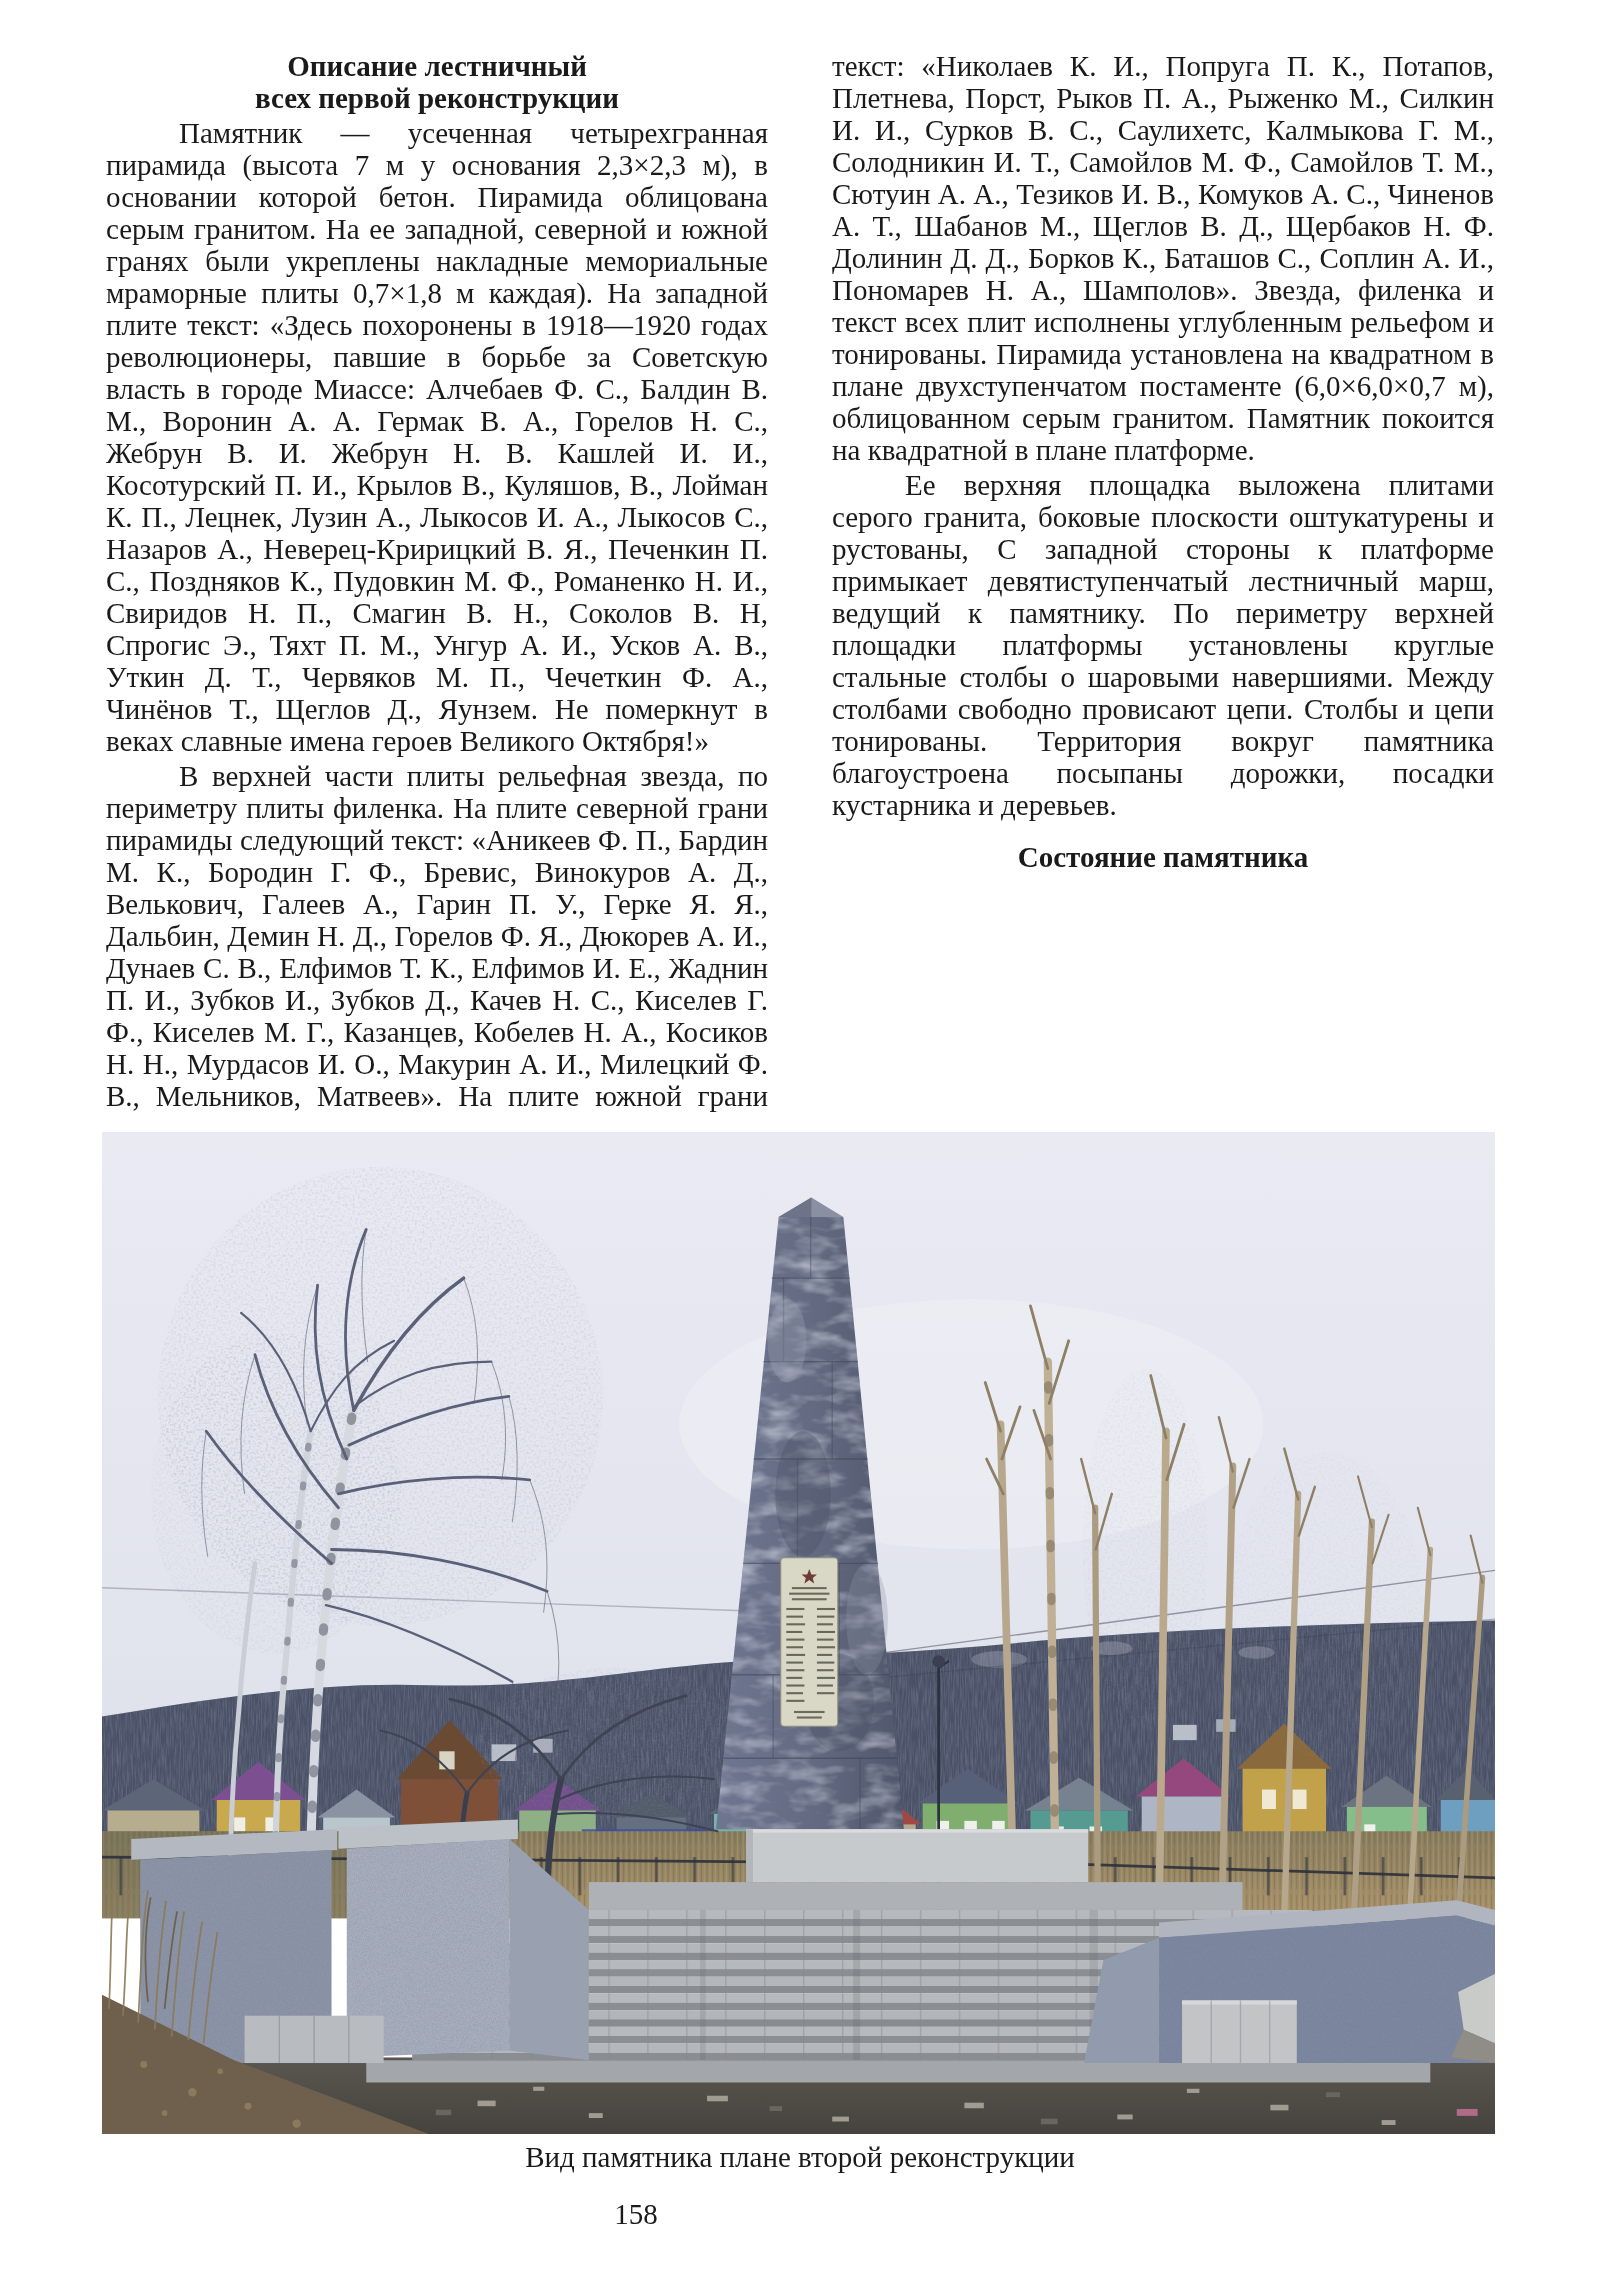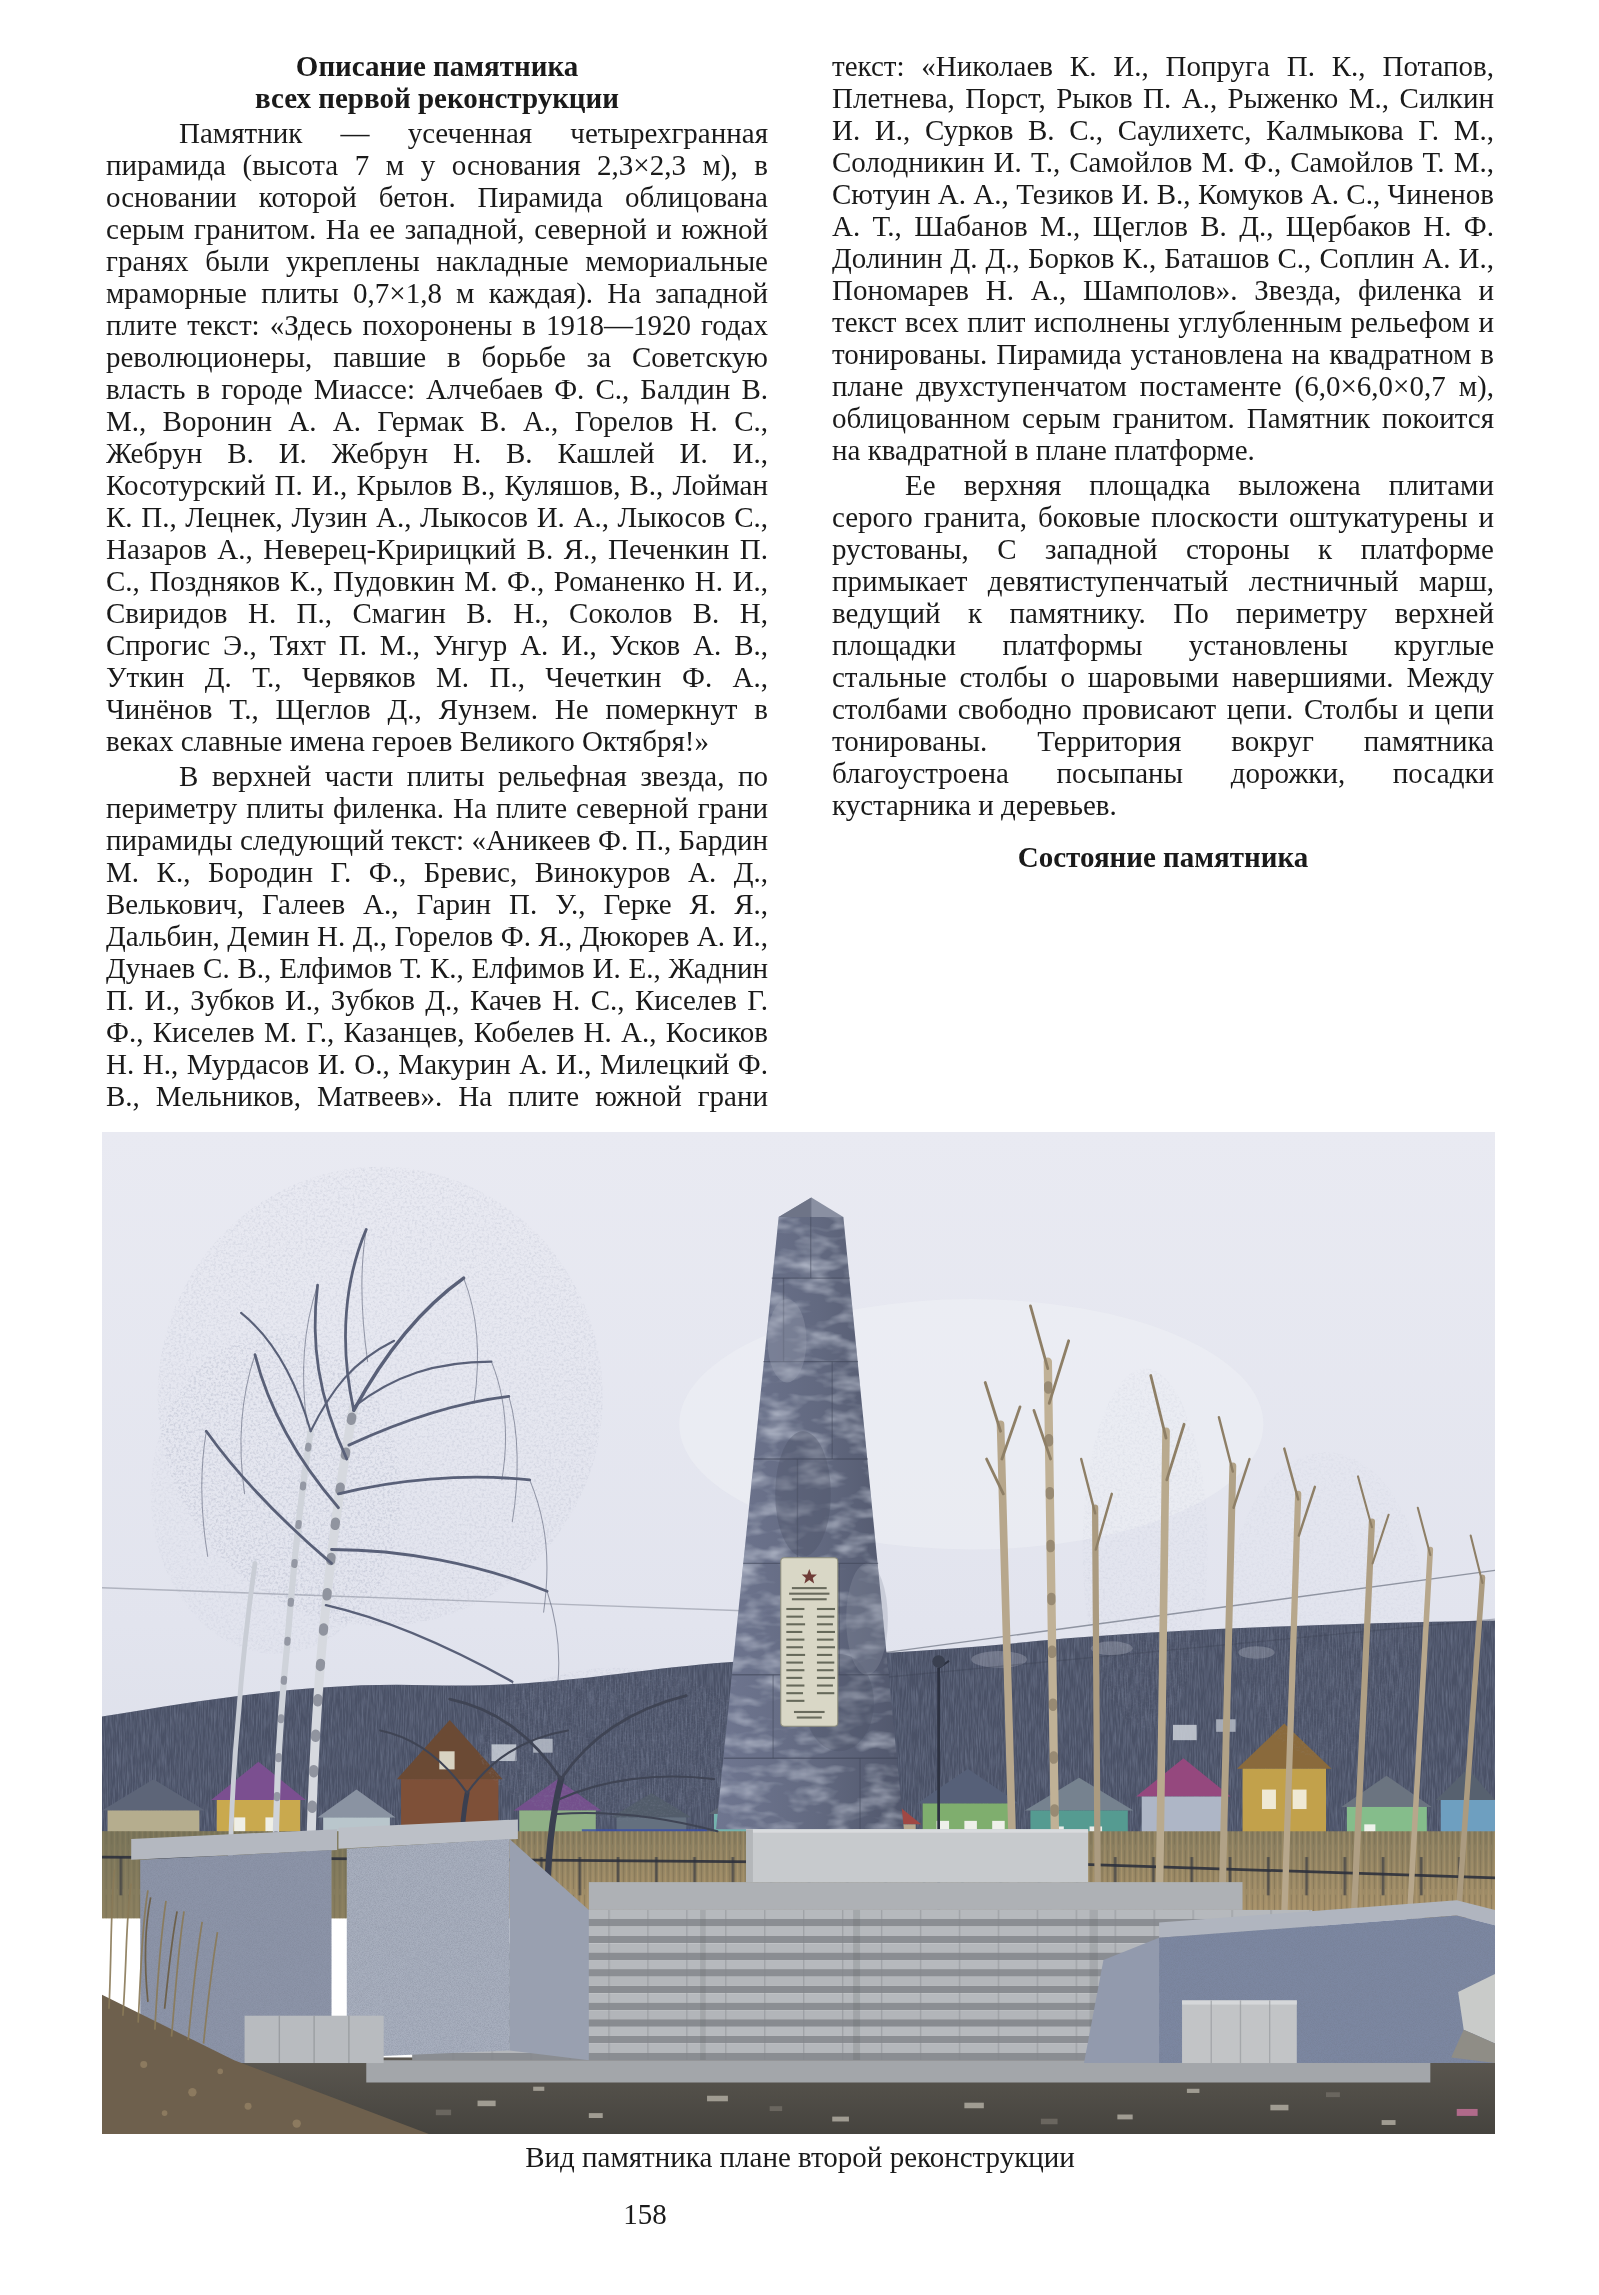--- a/index.html
+++ b/index.html
@@ -6,33 +6,33 @@
   .page{position:relative;width:1600px;height:2295px;background:#ffffff;overflow:hidden;
         font-family:"Liberation Serif","DejaVu Serif",serif;color:#1a1a1a;}
   .text-flow{position:absolute;left:103px;top:50px;width:1394px;height:1068px;
         column-count:2;column-gap:58px;column-fill:auto;overflow:hidden;
         font-size:29px;line-height:32px;text-align:justify;hyphens:auto;}
   .text-flow h3{margin:0;font-size:29px;line-height:32px;font-weight:bold;text-align:center;}
   .text-flow h3.second{margin-top:20px;}
   .text-flow p{margin:3px;text-indent:73px;}
   .caption{position:absolute;left:0;top:2141px;width:1600px;text-align:center;
         font-size:29px;line-height:32px;}
-  .pagenum{position:absolute;left:9px;top:2198px;width:1272px;text-align:center;
+  .pagenum{position:absolute;left:0;top:2198px;width:1272px;text-align:center;
         font-size:29px;line-height:32px;}
   figure.photo{position:absolute;left:102px;top:1132px;width:1393px;height:1002px;margin:0;}
   figure.photo svg{display:block;width:100%;height:100%;}
 </style>
 </head>
 <body>
 
 <div class="page">
 
   <section class="text-flow">
     <h3>
-      <span style="display:block">Описание памятника</span>
+      <span style="display:block">Описание лестничный</span>
       <span style="display:block">всех первой реконструкции</span>
     </h3>
     <p>Памятник — усеченная четырехгранная пирамида (высота 7 м у основания 2,3×2,3 м), в основании которой бетон. Пирамида облицована серым гранитом. На ее западной, северной и южной гранях были укреплены накладные мемориальные мраморные плиты 0,7×1,8 м каждая). На западной плите текст: «Здесь похоронены в 1918—1920 годах революционеры, павшие в борьбе за Советскую власть в городе Миассе: Алчебаев Ф. С., Балдин В. М., Воронин А. А. Гермак В. А., Горелов Н. С., Жебрун В. И. Жебрун Н. В. Кашлей И. И., Косотурский П. И., Крылов В., Куляшов, В., Лойман К. П., Лецнек, Лузин А., Лыкосов И. А., Лыкосов С., Назаров А., Неверец-Кририцкий В. Я., Печенкин П. С., Поздняков К., Пудовкин М. Ф., Романенко Н. И., Свиридов Н. П., Смагин В. Н., Соколов В. Н, Спрогис Э., Тяхт П. М., Унгур А. И., Усков А. В., Уткин Д. Т., Червяков М. П., Чечеткин Ф. А., Чинёнов Т., Щеглов Д., Яунзем. Не померкнут в веках славные имена героев Великого Октября!»</p>
     <p>В верхней части плиты рельефная звезда, по периметру плиты филенка. На плите северной грани пирамиды следующий текст: «Аникеев Ф. П., Бардин М. К., Бородин Г. Ф., Бревис, Винокуров А. Д., Велькович, Галеев А., Гарин П. У., Герке Я. Я., Дальбин, Демин Н. Д., Горелов Ф. Я., Дюкорев А. И., Дунаев С. В., Елфимов Т. К., Елфимов И. Е., Жаднин П. И., Зубков И., Зубков Д., Качев Н. С., Киселев Г. Ф., Киселев М. Г., Казанцев, Кобелев Н. А., Косиков Н. Н., Мурдасов И. О., Макурин А. И., Милецкий Ф. В., Мельников, Матвеев». На плите южной грани текст: «Николаев К. И., Попруга П. К., Потапов, Плетнева, Порст, Рыков П. А., Рыженко М., Силкин И. И., Сурков В. С., Саулихетс, Калмыкова Г. М., Солодникин И. Т., Самойлов М. Ф., Самойлов Т. М., Сютуин А. А., Тезиков И. В., Комуков А. С., Чиненов А. Т., Шабанов М., Щеглов В. Д., Щербаков Н. Ф. Долинин Д. Д., Борков К., Баташов С., Соплин А. И., Пономарев Н. А., Шамполов». Звезда, филенка и текст всех плит исполнены углубленным рельефом и тонированы. Пирамида установлена на квадратном в плане двухступенчатом постаменте (6,0×6,0×0,7 м), облицованном серым гранитом. Памятник покоится на квадратной в плане платформе.</p>
     <p>Ее верхняя площадка выложена плитами серого гранита, боковые плоскости оштукатурены и рустованы, С западной стороны к платформе примыкает девятиступенчатый лестничный марш, ведущий к памятнику. По периметру верхней площадки платформы установлены круглые стальные столбы о шаровыми навершиями. Между столбами свободно провисают цепи. Столбы и цепи тонированы. Территория вокруг памятника благоустроена посыпаны дорожки, посадки кустарника и деревьев.</p>
     <h3 class="second">
       <span style="display:block">Состояние памятника</span>
     </h3>
   </section>
 

